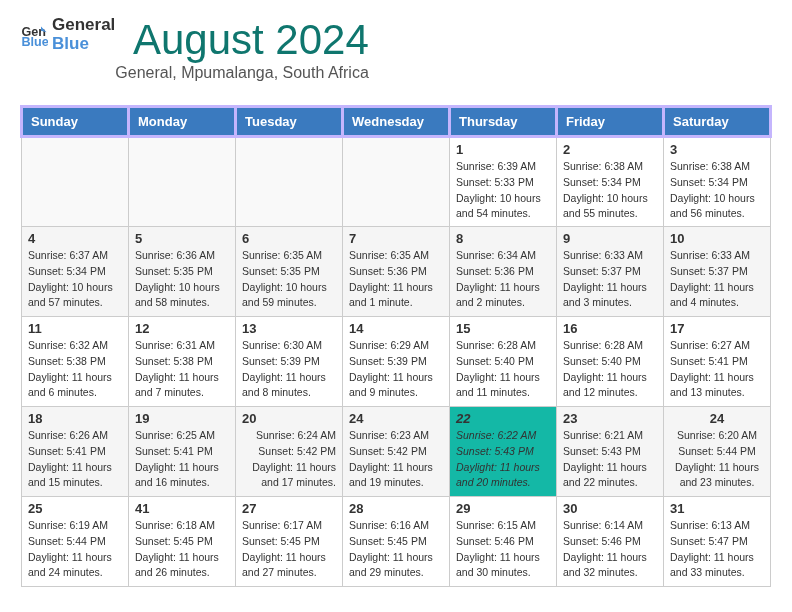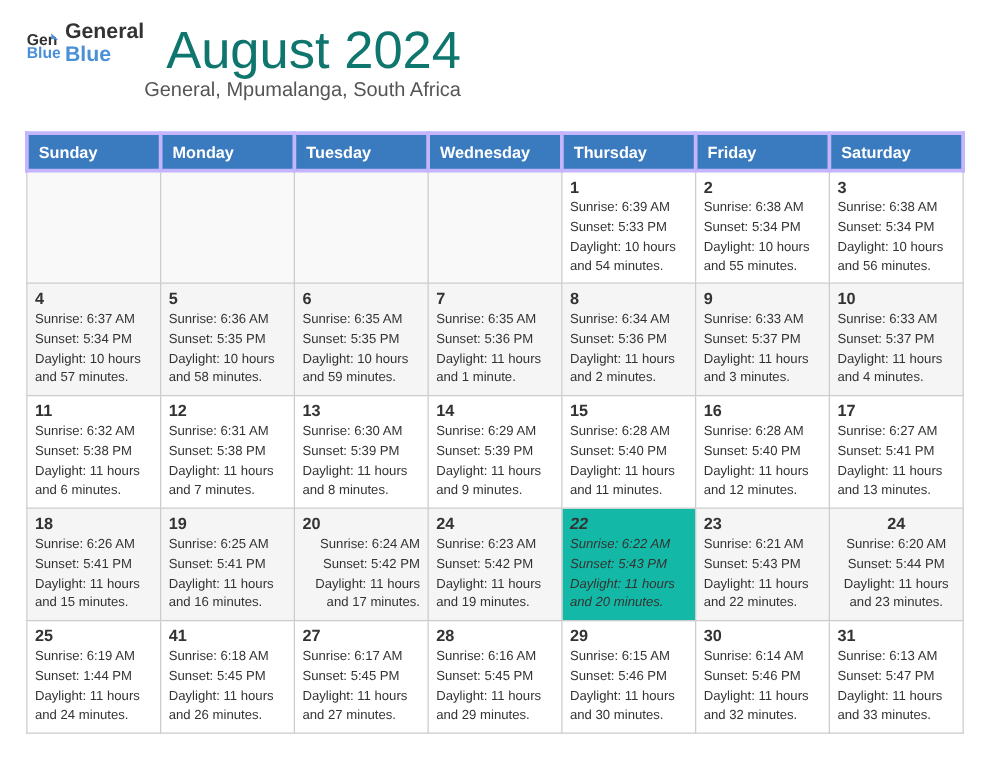--- a/index.html
+++ b/index.html
@@ -211,21 +211,21 @@
             <span class="day-num">24</span>
             <div class="day-info" style="white-space: pre-line;">Sunrise: 6:20 AM
 Sunset: 5:44 PM
 Daylight: 11 hours and 23 minutes.</div>
           </td>
         </tr>
         <tr>
           <td>
             <span class="day-num">25</span>
             <div class="day-info" style="white-space: pre-line;">Sunrise: 6:19 AM
-Sunset: 1:44 PM
+Sunset: 5:44 PM
 Daylight: 11 hours and 24 minutes.</div>
           </td>
           <td>
             <span class="day-num">41</span>
             <div class="day-info" style="white-space: pre-line;">Sunrise: 6:18 AM
 Sunset: 5:45 PM
 Daylight: 11 hours and 26 minutes.</div>
           </td>
           <td>
             <span class="day-num">27</span>

